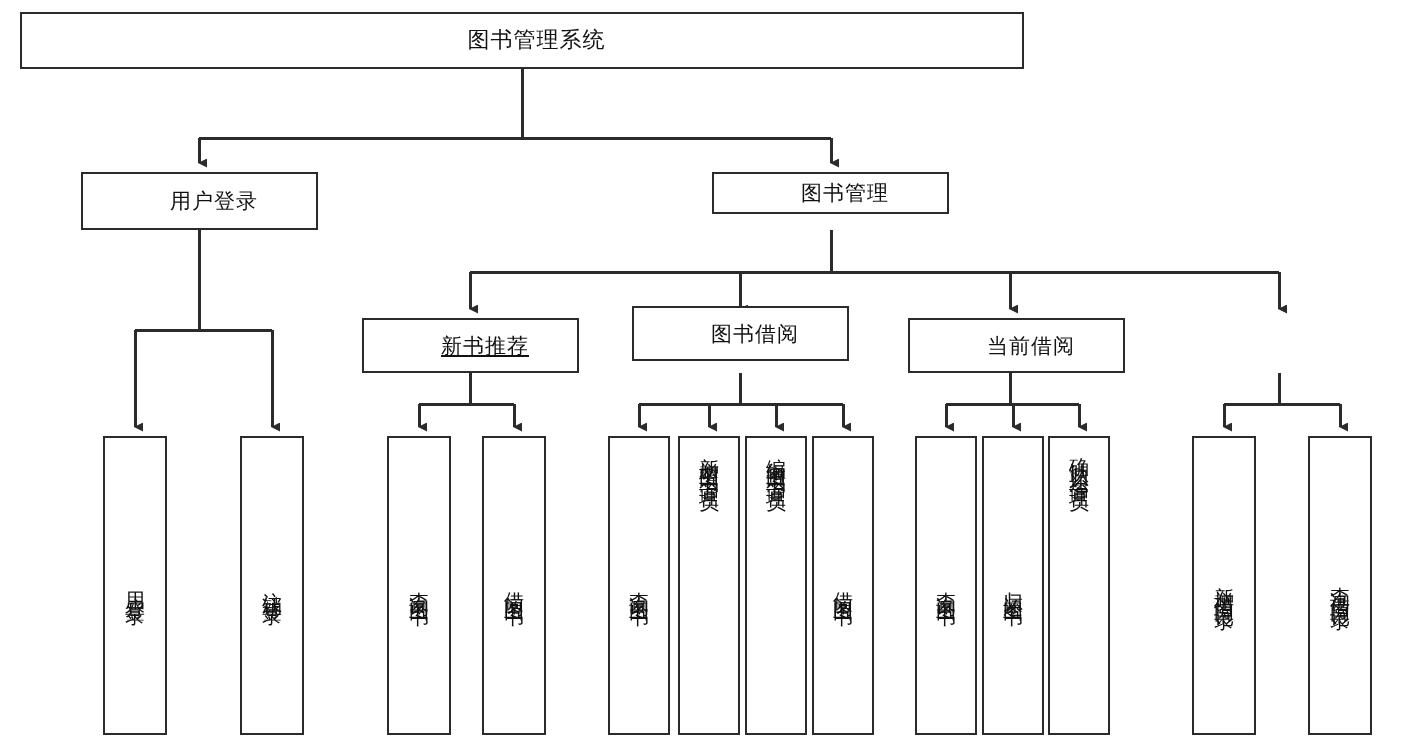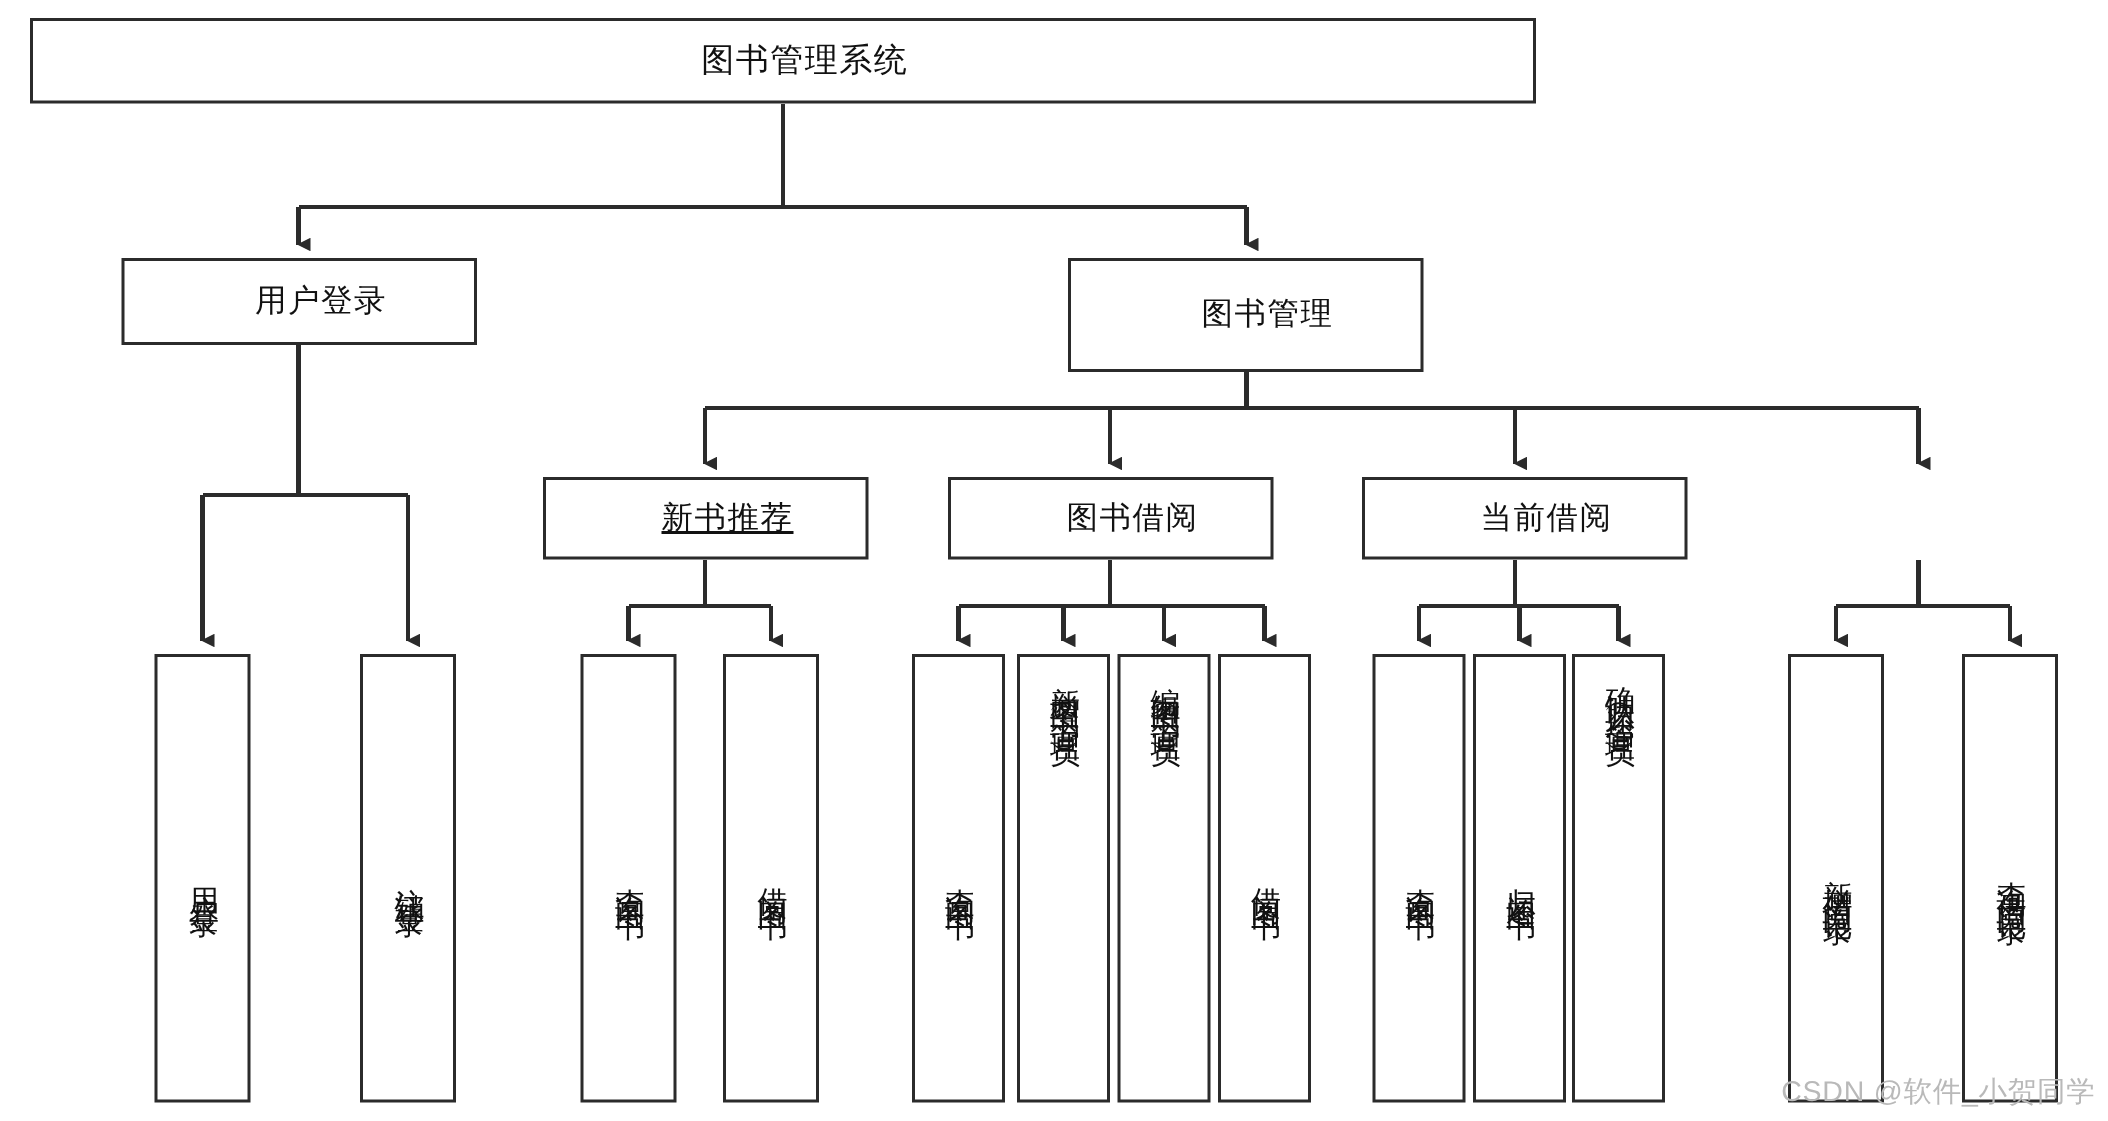--- a/index.html
+++ b/index.html
@@ -132,29 +132,29 @@
   </svg>
 
   <div class="node h root" style="left:20px; top:12px; width:1004px; height:57px;">
     <span>图书管理系统</span>
   </div>
 
   <div class="node h" style="left:81px; top:172px; width:237px; height:58px;">
     <span>用户登录</span>
   </div>
 
-  <div class="node h" style="left:712px; top:172px; width:237px; height:76px;">
+  <div class="node h" style="left:712px; top:172px; width:237px; height:42px;">
     <span>图书管理</span>
   </div>
 
   <div class="node h" style="left:362px; top:318px; width:217px; height:55px;text-decoration:underline;">
     <span>新书推荐</span>
   </div>
 
-  <div class="node h" style="left:632px; top:318px; width:217px; height:55px;">
+  <div class="node h" style="left:632px; top:306px; width:217px; height:55px;">
     <span>图书借阅</span>
   </div>
 
   <div class="node h" style="left:908px; top:318px; width:217px; height:55px;text-align:right;">
     <span>当前借阅</span>
   </div>
 
 
   <div class="node v" style="left:103px; top:436px; width:64px; height:299px;">
     <span class="vtext">用户登录</span>
@@ -201,15 +201,14 @@
   </div>
 
   <div class="node v" style="left:1192px; top:436px; width:64px; height:299px;">
     <span class="vtext">新增借阅记录</span>
   </div>
 
   <div class="node v" style="left:1308px; top:436px; width:64px; height:299px;">
     <span class="vtext">查询借阅记录</span>
   </div>
 
-  <div class="watermark">CSDN @软件_小贺同学</div>
 
 </div>
 
 </body></html>

